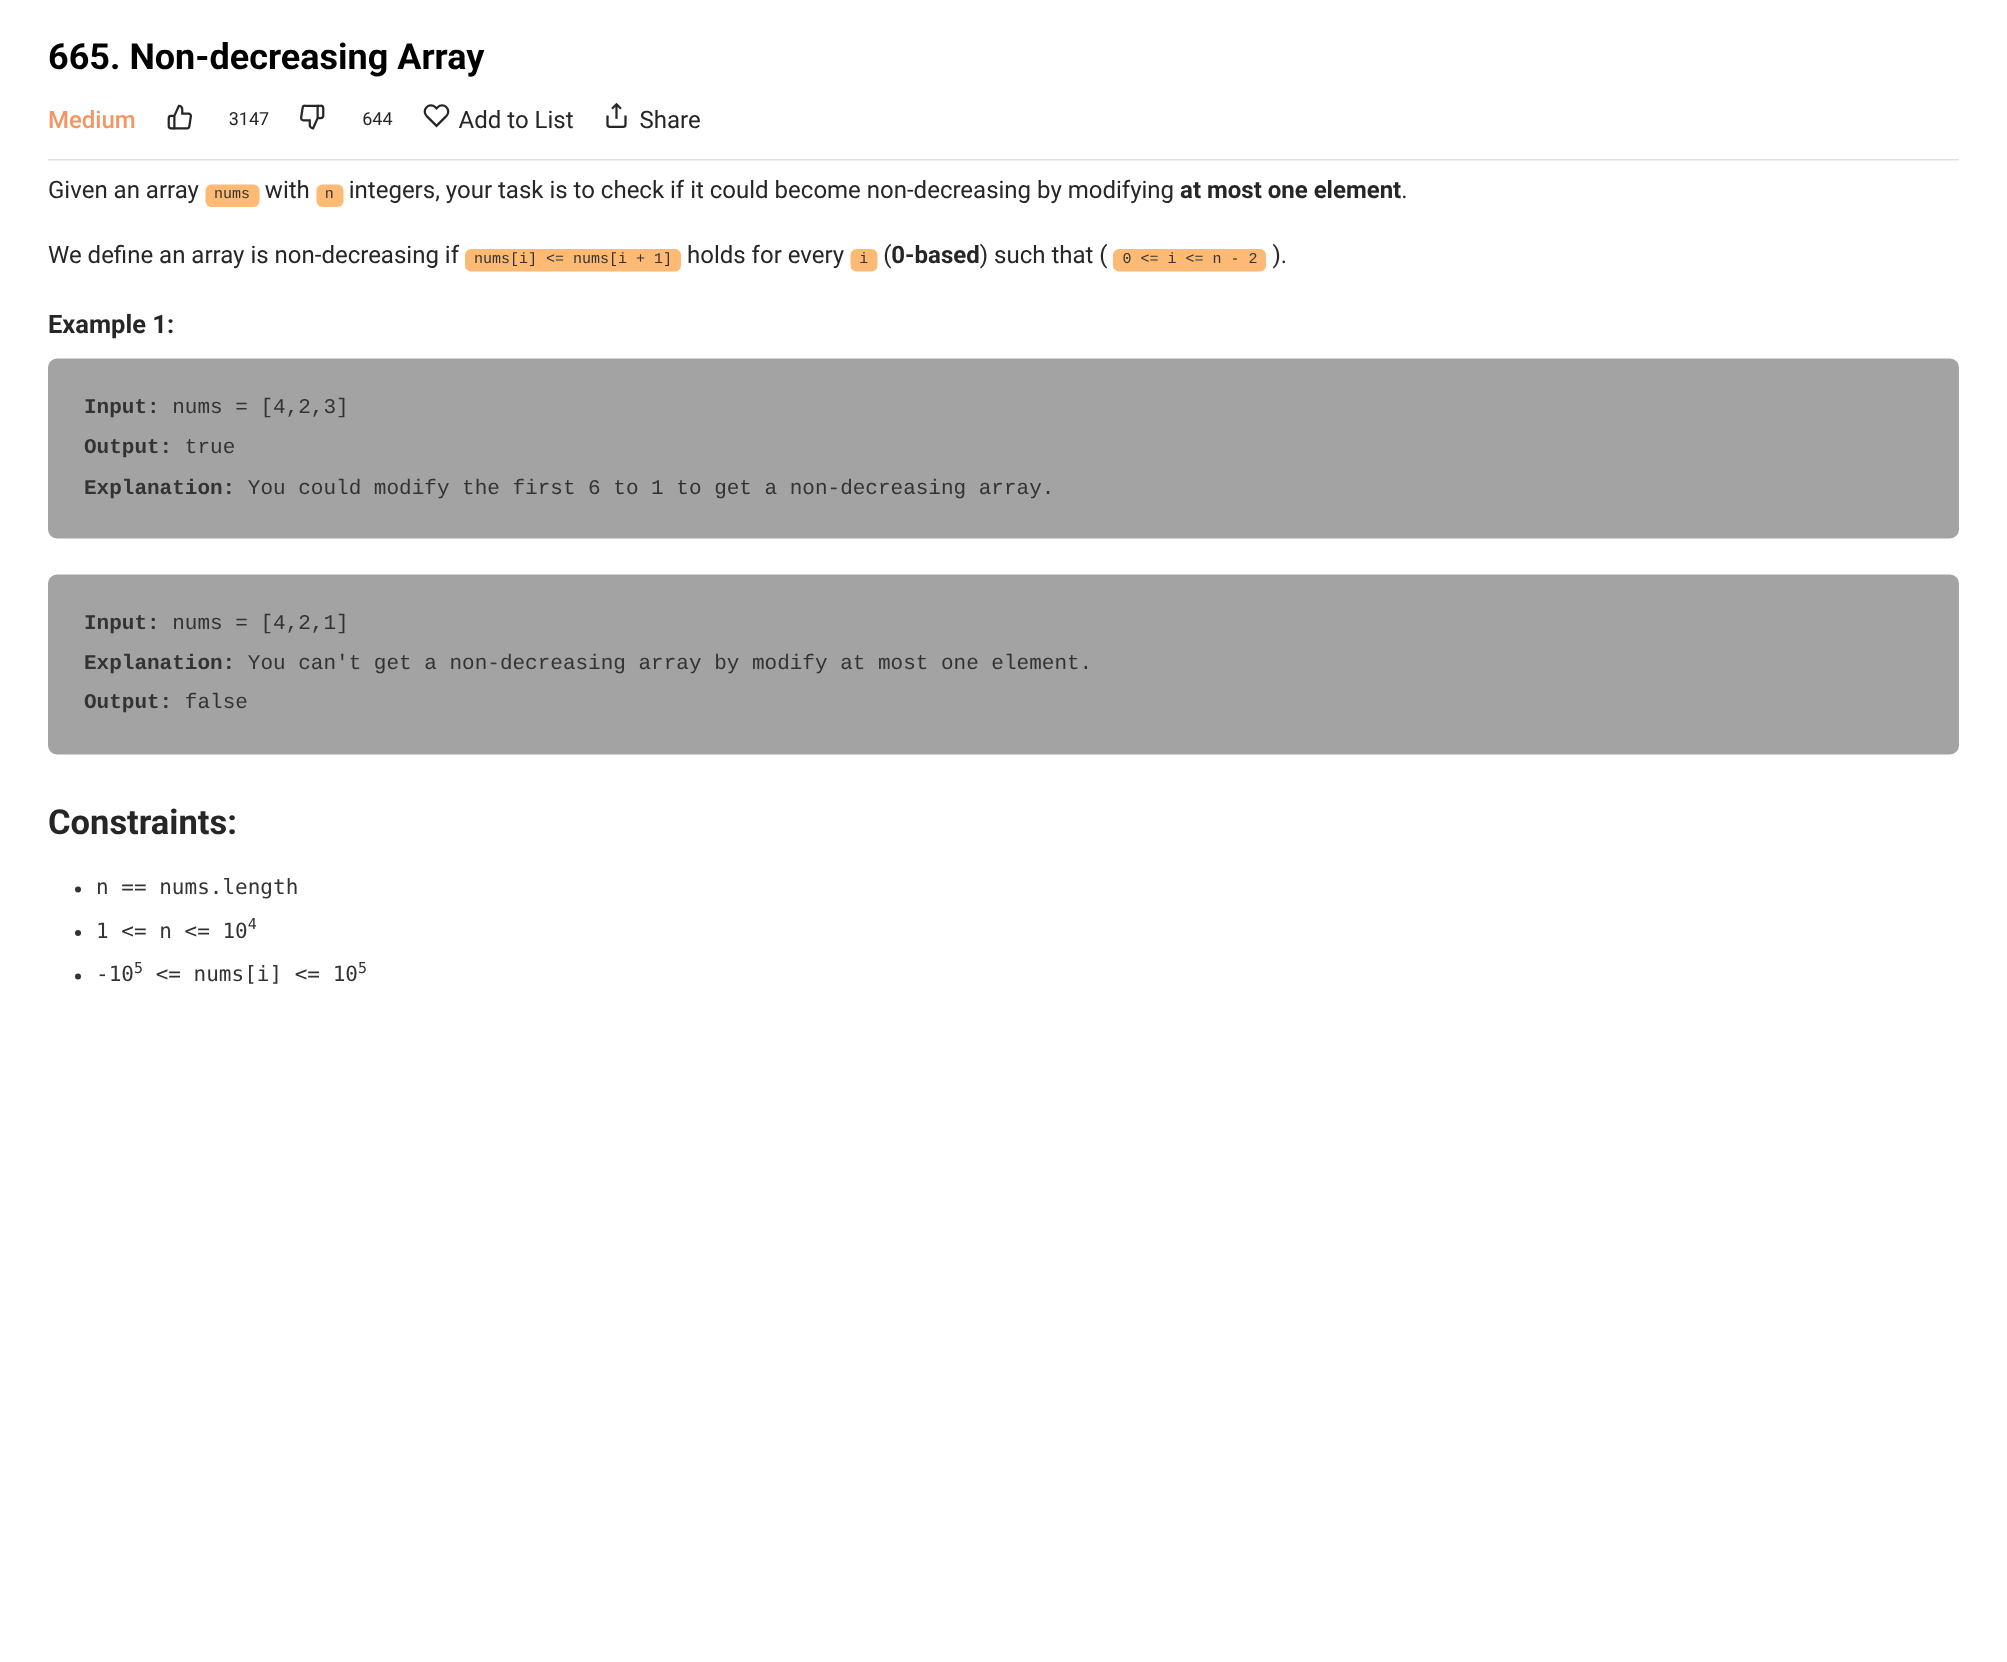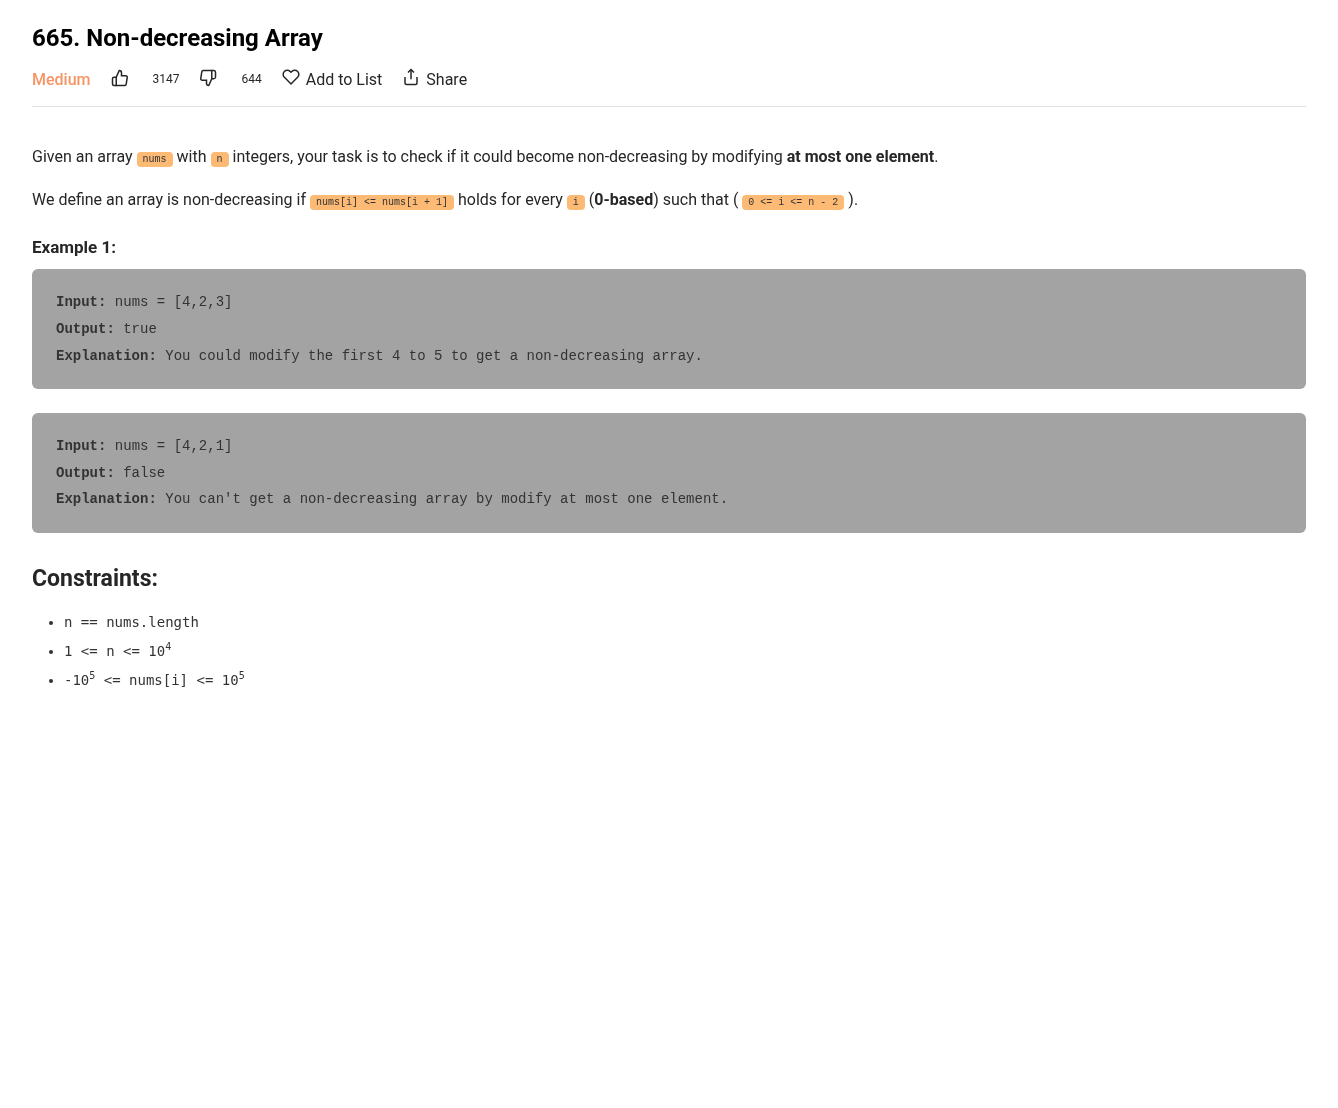--- a/index.html
+++ b/index.html
@@ -22,21 +22,21 @@
       font-size: 24px;
       font-weight: 700;
       color: #000000;
       margin-bottom: 16px;
     }
 
     .meta-row {
       display: flex;
       align-items: center;
       gap: 20px;
-      margin-bottom: 36px;
+      margin-bottom: 6px;
       padding-bottom: 16px;
       border-bottom: 1px solid #e0e0e0;
     }
 
     .difficulty-badge {
       color: #f59563;
       font-size: 16px;
       font-weight: 500;
     }
 
@@ -205,38 +205,38 @@
     <div>
       <span class="label">Input:</span>
       <span> nums = [4,2,3]</span>
     </div>
     <div>
       <span class="label">Output:</span>
       <span> true</span>
     </div>
     <div>
       <span class="label">Explanation:</span>
-      <span> You could modify the first 4 to 5 to get a non-decreasing array.</span>
+      <span> You could modify the first 6 to 1 to get a non-decreasing array.</span>
     </div>
   </div>
 </div>
 
 <div>
   <div class="code-block">
     <div>
       <span class="label">Input:</span>
       <span> nums = [4,2,1]</span>
     </div>
     <div>
+      <span class="label">Explanation:</span>
+      <span> You can't get a non-decreasing array by modify at most one element.</span>
+    </div>
+    <div>
       <span class="label">Output:</span>
       <span> false</span>
-    </div>
-    <div>
-      <span class="label">Explanation:</span>
-      <span> You can't get a non-decreasing array by modify at most one element.</span>
     </div>
   </div>
 </div>
 
 <div>
   <div class="constraints-title">Constraints:</div>
   <ul class="constraints-list">
     <li>
       <code>n == nums.length</code>
     </li>

